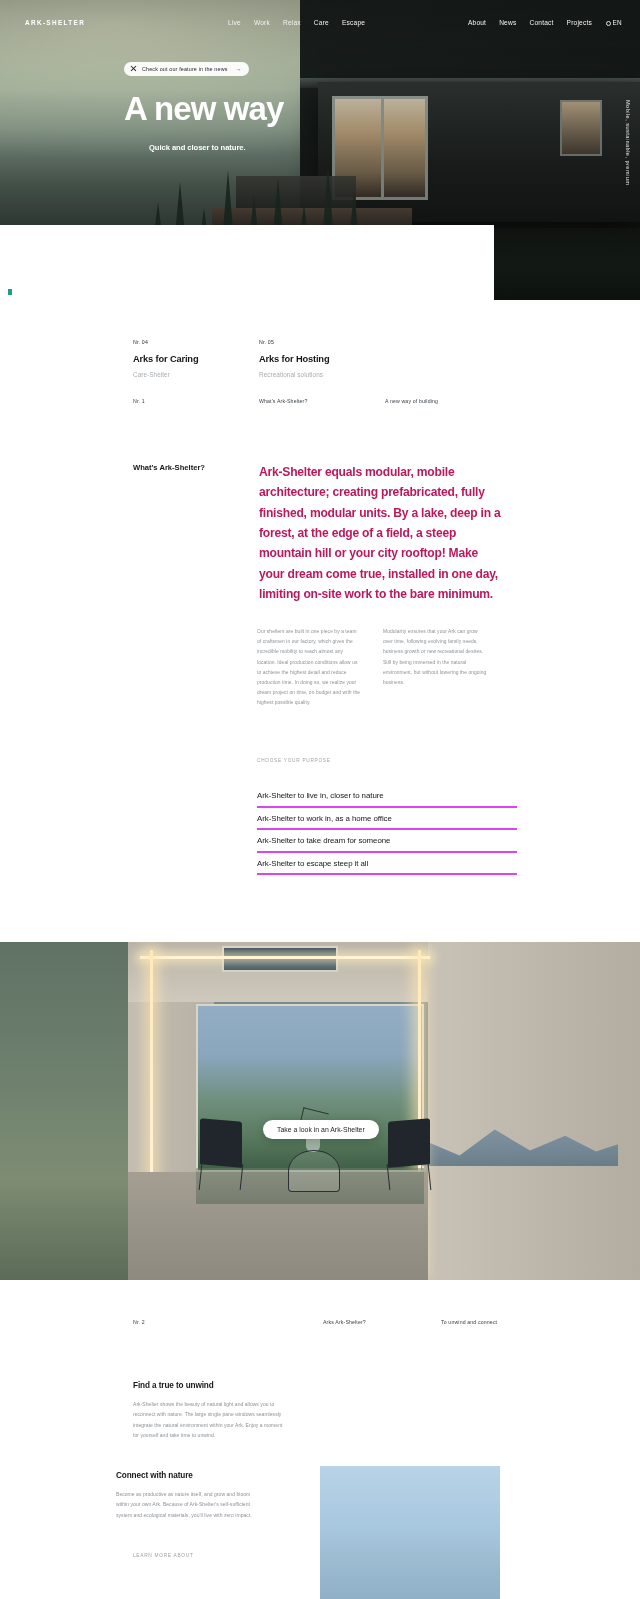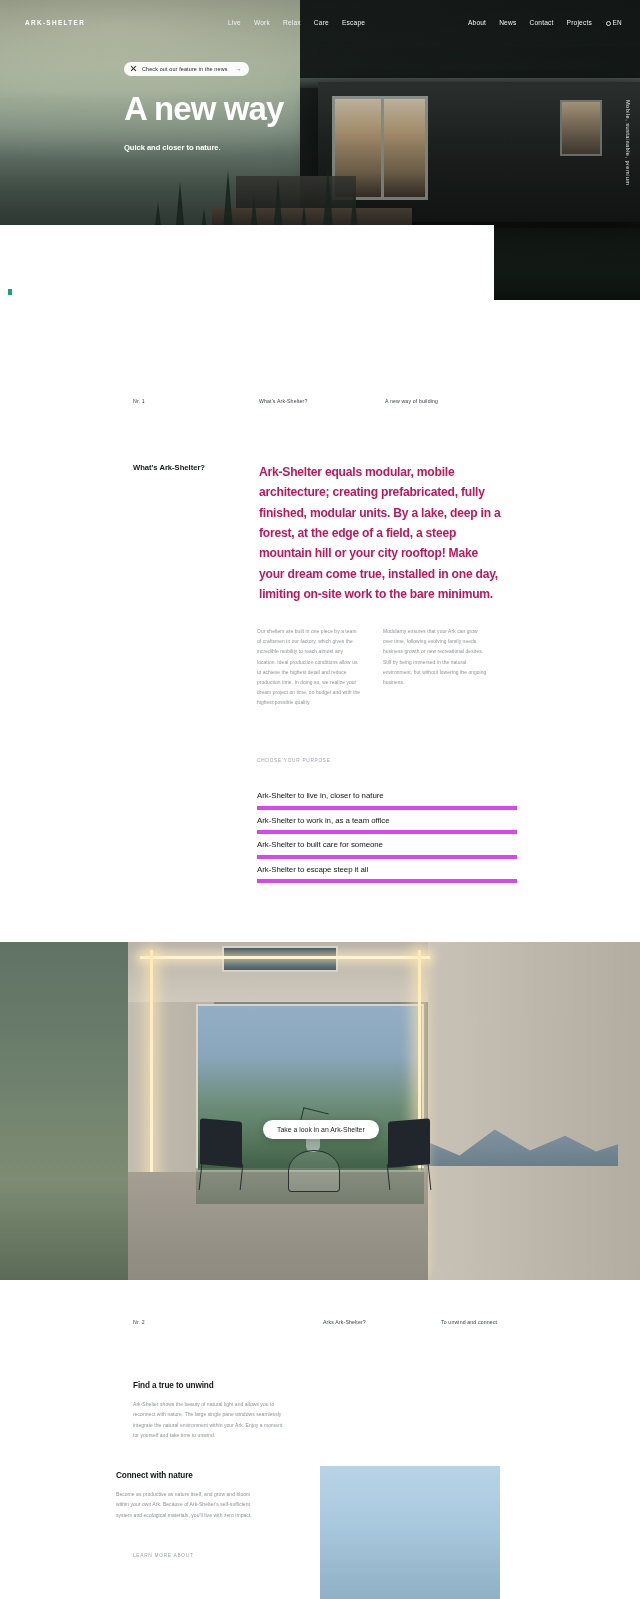--- a/index.html
+++ b/index.html
@@ -115,21 +115,21 @@
     content:""; position:absolute; left:0; top:3px; width:7px; height:.9px; background:#20242a;
   }
   .pill-x:before{ transform:rotate(45deg);} .pill-x:after{ transform:rotate(-45deg);}
   .pill-text { font-size:5.4px; color:#23272d; letter-spacing:.15px; white-space:nowrap;}
   .pill-arrow { font-size:6px; color:#3c4148; margin-left:3px;}
   .hero-title {
     font-size:33px; line-height:1.07; font-weight:700; color:#ffffff;
     letter-spacing:-.9px;
   }
   .hero-sub {
-    margin-top:17px; font-size:7.6px; font-weight:700; color:#ffffff; letter-spacing:-.05px;
+    margin-top:17px; font-size:7.6px; font-weight:700; color:#ffffff; letter-spacing:-.05px;margin-left:25px;
   }
   .side-vert {
     position:absolute; right:9px; top:100px; z-index:7;
     writing-mode:vertical-rl; font-size:5.6px; color:#e9ece6; letter-spacing:.45px;
   }
 
   
   .panel {
     position:absolute; left:0; top:225px; width:494px; height:83px; background:#ffffff; z-index:9;
   }
@@ -161,21 +161,21 @@
   
   .cols { position:absolute; left:257px; top:627px; width:250px; display:flex; gap:22px; }
   .col { width:104px; font-size:4.9px; line-height:2.08; color:#8d9196; letter-spacing:.08px;}
 
   
   .purpose-head {
     position:absolute; left:257px; top:758px; font-size:4.7px; letter-spacing:.75px; color:#9ea2a7;
   }
   .purpose-list { position:absolute; left:257px; top:785px; width:260px; }
   .purpose-item {
-    display:block; padding:6px 0 5.5px 0; border-bottom:4px solid #d946ef;
+    display:block; padding:6px 0 5.5px 0; border-bottom:2px solid #d946ef;
     font-size:7.9px; color:#14171a; text-decoration:none; letter-spacing:-.07px; white-space:nowrap;
   }
 
   
   .interior {
     position:absolute; left:0; top:942px; width:640px; height:338px; overflow:hidden;
     background:#7e8a86;
   }
   .int-bgleft{
     position:absolute; left:0; top:0; width:200px; height:338px;
@@ -328,20 +328,34 @@
         <div class="card-desc">Office solutions</div>
       </div>
       <div class="card">
         <div class="card-nr">Nr. 03</div>
         <div class="card-title">Arks for Relaxing</div>
         <div class="card-desc">Literally any purpose</div>
       </div>
     </div>
   </div>
 
+  <div class="row2">
+    <div class="cards-row">
+      <div class="card r2">
+        <div class="card-nr">Nr. 04</div>
+        <div class="card-title">Arks for Caring</div>
+        <div class="card-desc">Care-Shelter</div>
+      </div>
+      <div class="card r2">
+        <div class="card-nr">Nr. 05</div>
+        <div class="card-title">Arks for Hosting</div>
+        <div class="card-desc">Recreational solutions</div>
+      </div>
+    </div>
+  </div>
 
   <div class="meta-row">
     <div class="m1">Nr. 1</div>
     <div class="m2">What's Ark-Shelter?</div>
     <div class="m3">A new way of building</div>
   </div>
 
   <div class="about">
     <div class="about-inner">
       <div class="about-label">What's Ark-Shelter?</div>
@@ -350,22 +364,22 @@
   </div>
 
   <div class="cols">
     <div class="col">Our shelters are built in one piece by a team of craftsmen in our factory, which gives the incredible mobility to reach almost any location. Ideal production conditions allow us to achieve the highest detail and reduce production time. In doing so, we realize your dream project on time, on budget and with the highest possible quality.</div>
     <div class="col">Modularity ensures that your Ark can grow over time, following evolving family needs, business growth or new recreational desires. Still by being immersed in the natural environment, but without lowering the ongoing business.</div>
   </div>
 
   <div class="purpose-head">CHOOSE YOUR PURPOSE</div>
   <div class="purpose-list">
     <a href="#" class="purpose-item">Ark-Shelter to live in, closer to nature</a>
-    <a href="#" class="purpose-item">Ark-Shelter to work in, as a team office</a>
-    <a href="#" class="purpose-item">Ark-Shelter to built care for someone</a>
+    <a href="#" class="purpose-item">Ark-Shelter to work in, as a home office</a>
+    <a href="#" class="purpose-item">Ark-Shelter to take dream for someone</a>
     <a href="#" class="purpose-item">Ark-Shelter to escape steep it all</a>
   </div>
 
   <div class="interior">
     <div class="int-bgleft"></div>
     <div class="int-wall-l"></div>
     <div class="int-wall-r"></div>
     <div class="int-ceiling"></div>
     <div class="int-skylight"></div>
     <div class="int-window">

